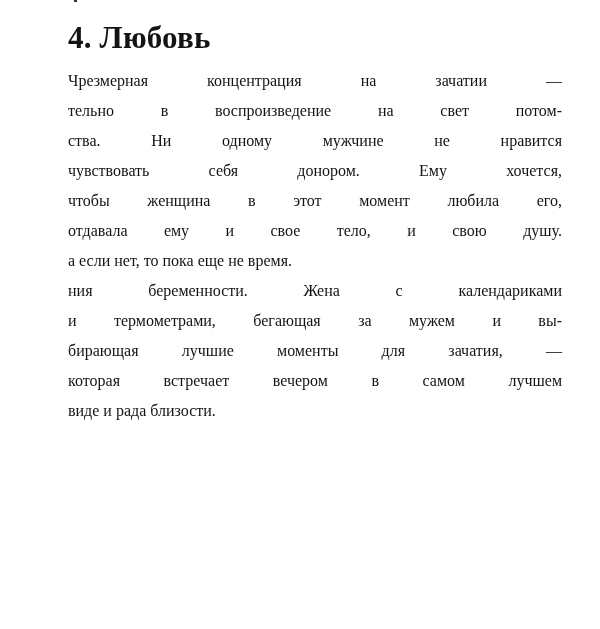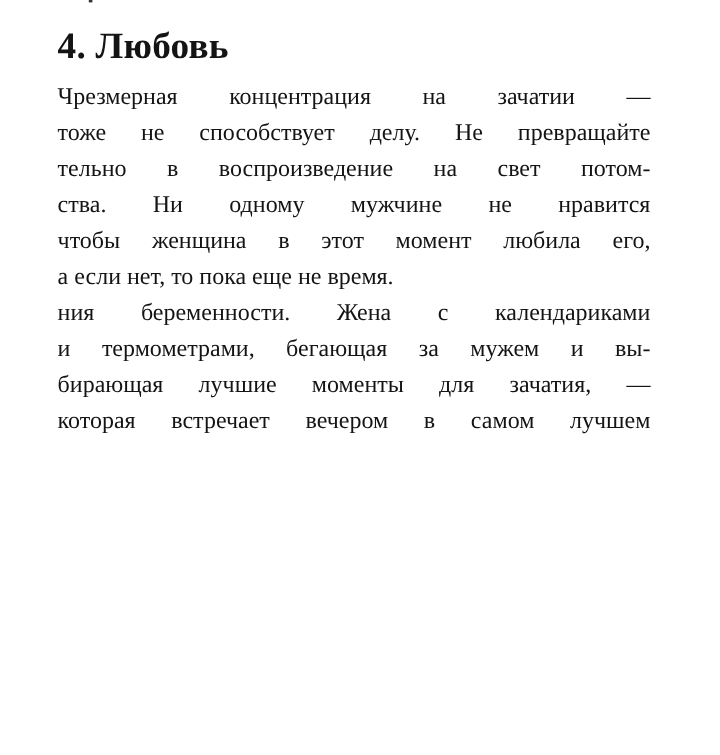--- a/index.html
+++ b/index.html
@@ -18,37 +18,37 @@
     .top-fragment {
       position: absolute;
       left: 74px;
       top: -6px;
       width: 3px;
       height: 8px;
       background: #333;
     }
     .page {
       position: absolute;
-      left: 48px;
+      left: 68px;
       top: 18px;
       width: 494px;
     }
     .heading {
       font-family: "Liberation Serif", "DejaVu Serif", serif;
       font-weight: bold;
       font-size: 31px;
       line-height: 40px;
       margin: 0 0 8px 0;
       letter-spacing: 0.2px;
     }
     .para {
       margin: 0;
     }
     .line {
-      font-size: 20px;
+      font-size: 16px;
       line-height: 30px;
       height: 30px;
       text-align: justify;
       text-align-last: justify;
       white-space: nowrap;
       overflow: visible;
     }
     .line.last {
       text-align-last: left;
       font-family: Liberation Serif, serif;
@@ -60,26 +60,28 @@
 </head>
 <body>
 
 <div class="top-fragment"></div>
 
 <div class="page">
   <h2 class="heading">4. Любовь</h2>
 
   <div class="para">
     <div class="line">Чрезмерная концентрация на зачатии —</div>
-    <div class="line">тоже не способствует делу. Не превращайте</div>
     <div class="line">тельно в воспроизведение на свет потом-</div>
     <div class="line">ства. Ни одному мужчине не нравится</div>
+    <div class="line">чувствовать себя донором. Ему хочется,</div>
     <div class="line">чтобы женщина в этот момент любила его,</div>
+    <div class="line">отдавала ему и свое тело, и свою душу.</div>
     <div class="line last">а если нет, то пока еще не время.</div>
   </div>
 
   <div class="para">
     <div class="line">ния беременности. Жена с календариками</div>
     <div class="line">и термометрами, бегающая за мужем и вы-</div>
     <div class="line">бирающая лучшие моменты для зачатия, —</div>
     <div class="line">которая встречает вечером в самом лучшем</div>
+    <div class="line last">виде и рада близости.</div>
   </div>
 </div>
 
 </body></html>

